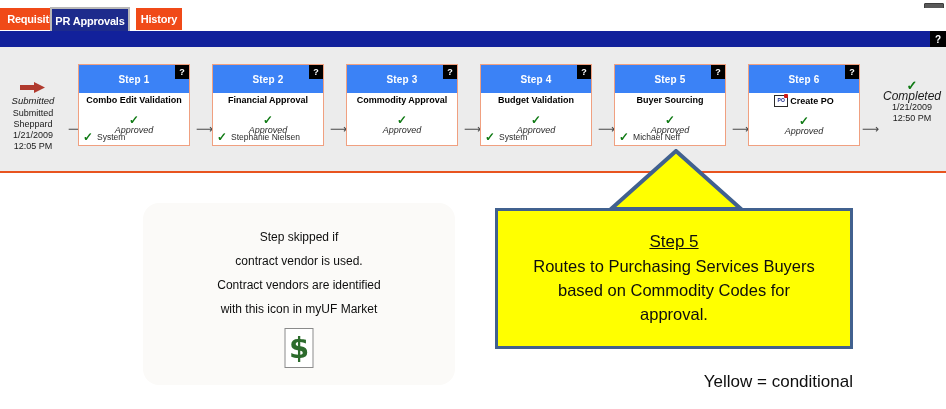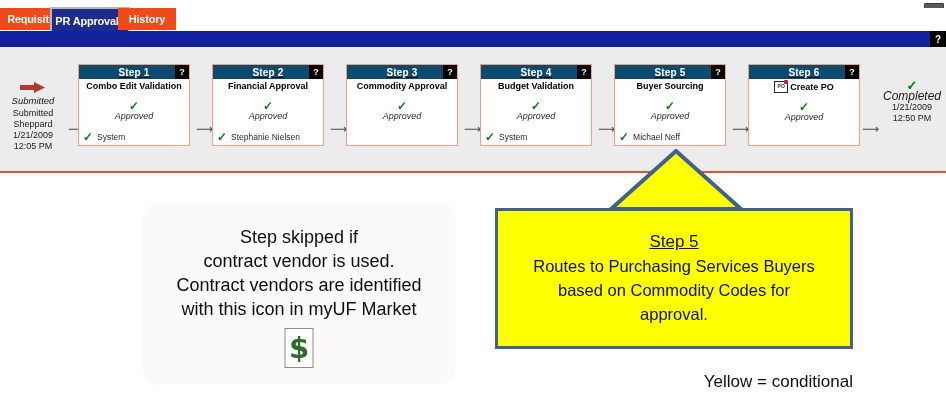--- a/index.html
+++ b/index.html
@@ -22,21 +22,21 @@
   .tab{
     position:absolute;top:0;height:22px;
     font-size:11px;font-weight:bold;color:#ffffff;
     display:flex;align-items:center;justify-content:center;
     letter-spacing:-0.2px;white-space:nowrap;
   }
   .tab.orange{background:#f04a18;}
   .tab.active{background:#1d2b8c;border:2px solid #b8b8b8;border-bottom:none;height:23px;top:-1px;}
   .tab-requisition{left:-8px;width:88px;}
   .tab-prapprovals{left:50px;width:76px;}
-  .tab-history{left:118px;width:58px;}
+  .tab-history{left:136px;width:46px;}
   .tab-filler{position:absolute;left:168px;top:0;width:778px;height:22px;background:#ffffff;}
 
   
   .bluebar{
     position:absolute;left:0;top:31px;width:946px;height:16px;
     background:#12219b;
   }
   .bluebar-help{
     position:absolute;right:0;top:0;width:16px;height:16px;background:#000000;
     color:#ffffff;font-size:10px;font-weight:bold;
@@ -65,22 +65,22 @@
   .conn-arrow{
     position:absolute;font-size:12px;color:#4a4a4a;line-height:1;
   }
 
   
   .step{
     position:absolute;top:17px;width:112px;height:82px;
     background:#ffffff;border:1px solid #f0a080;box-sizing:border-box;
   }
   .step-hd{
-    position:relative;height:14px;background:#0c4a6e;
-    display:flex;align-items:center;justify-content:center;text-decoration:underline;
+    position:relative;height:28px;background:#3b82f6;
+    display:flex;align-items:center;justify-content:center;
   }
   .step-hd .t{color:#ffffff;font-size:10px;font-weight:bold;letter-spacing:0.2px;}
   .step-hd .q{
     position:absolute;right:0;top:0;width:14px;height:14px;background:#000000;
     color:#ffffff;font-size:9px;font-weight:bold;
     display:flex;align-items:center;justify-content:center;
   }
   .step-name{
     margin-top:2px;text-align:center;font-size:9px;font-weight:bold;color:#000000;
     line-height:11px;padding:0 2px;
@@ -113,21 +113,21 @@
   }
   .completed .ck{display:block;font-size:13px;color:#0f7a14;font-weight:bold;line-height:11px;}
   .completed .c-label{font-style:italic;font-size:12px;display:block;text-align:center;}
 
   
   .note-card{
     position:absolute;left:143px;top:203px;width:312px;height:182px;
     background:#fbfaf8;border-radius:16px;
   }
   .note-card .txt{
-    padding:22px 8px 0 8px;text-align:center;font-size:18px;color:#0e0e0e;line-height:24px;
+    padding:22px 8px 0 8px;text-align:center;font-size:12px;color:#0e0e0e;line-height:24px;
   }
   .dollar-ico{
     position:absolute;left:50%;transform:translateX(-50%);bottom:17px;
     width:27px;height:38px;background:#ffffff;border:1px solid #8a8a8a;
     display:flex;align-items:center;justify-content:center;
     color:#2c6b2c;font-size:29px;font-weight:bold;font-family:"DejaVu Sans",sans-serif;
   }
 
   
   .callout-arrow{position:absolute;left:608px;top:149px;width:136px;height:62px;}

